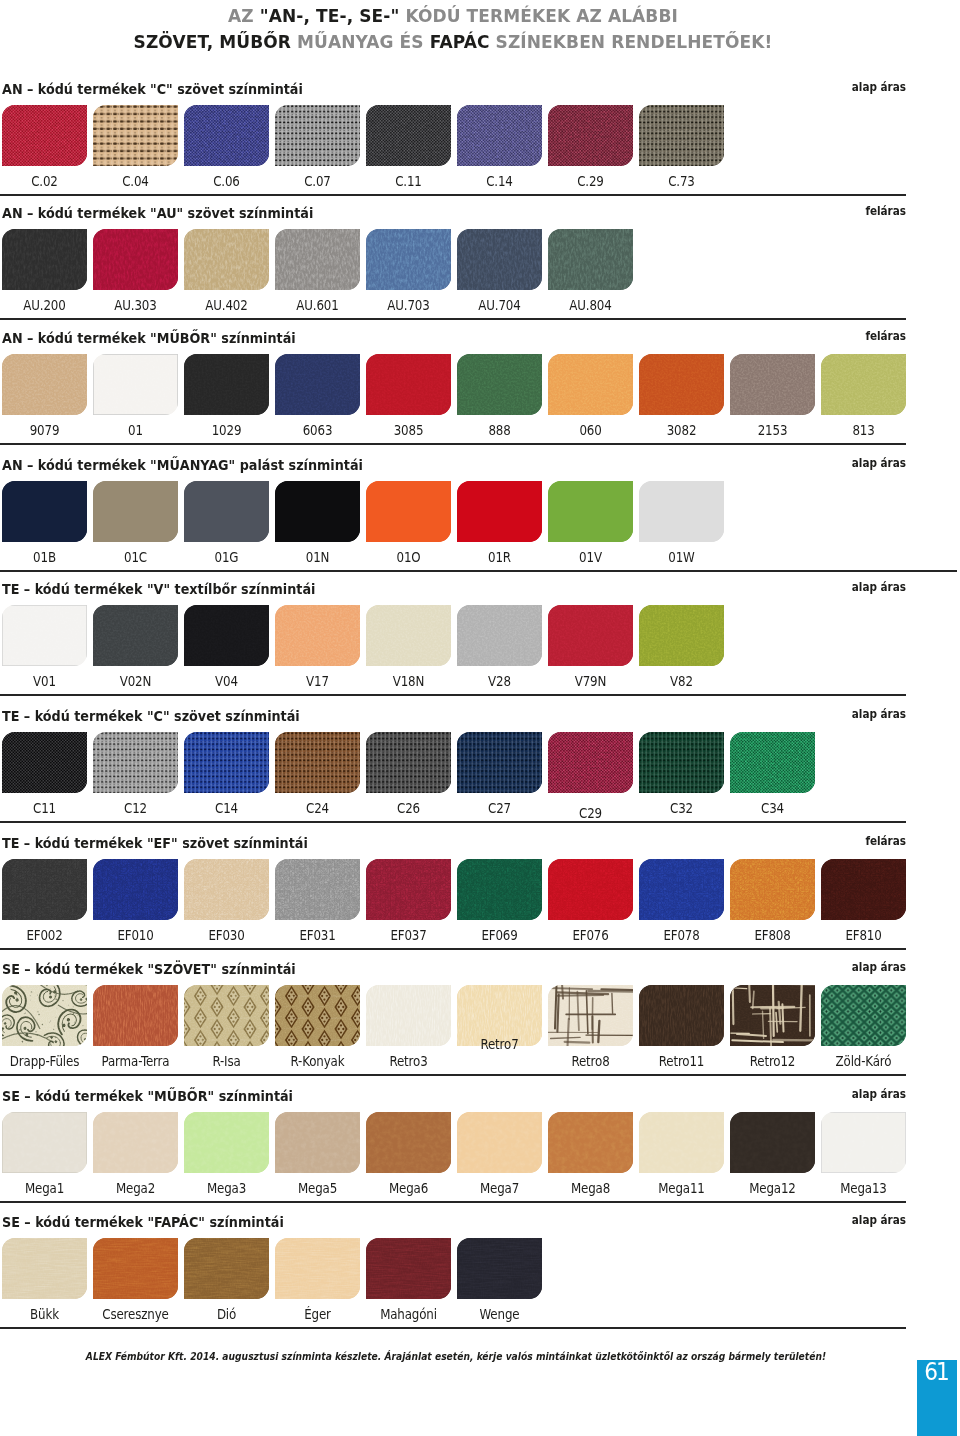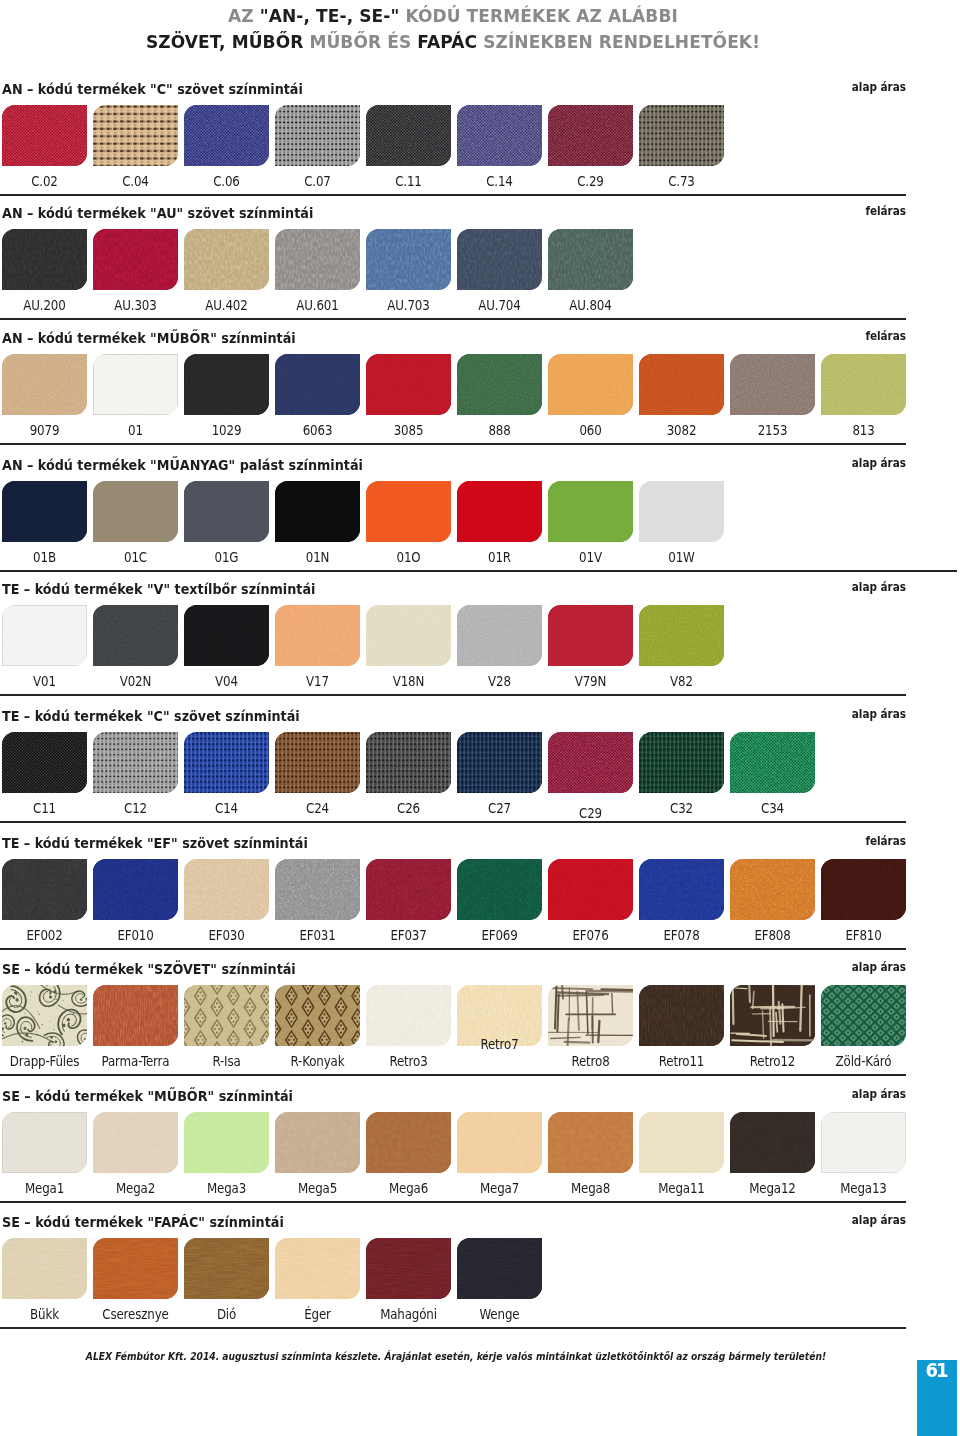--- a/index.html
+++ b/index.html
@@ -11,29 +11,29 @@
 .k{color:#1d1d1b}
 .rule{position:absolute;left:0;height:1.5px;background:#252525;}
 .sec,.swrow{position:static;}
 .stitle{position:absolute;left:2px;font-weight:bold;font-size:14.2px;font-family:"DejaVu Sans Condensed","DejaVu Sans",sans-serif;color:#1d1d1b;white-space:nowrap;}
 .price{position:absolute;left:0;width:906px;text-align:right;font-weight:bold;font-size:11.6px;font-family:"DejaVu Sans Condensed","DejaVu Sans",sans-serif;color:#1d1d1b;white-space:nowrap;}
 .sw{position:absolute;height:61px;width:85px;border-radius:13px 0 13px 0;overflow:hidden;}
 .sw svg{display:block;width:85px;height:61px;}
 .lab{position:absolute;font-size:13.2px;letter-spacing:-0.15px;font-family:"DejaVu Sans Condensed","DejaVu Sans",sans-serif;color:#1d1d1b;text-align:center;white-space:nowrap;width:85px;}
 #foot1{position:absolute;left:0;width:912px;text-align:center;font-style:italic;font-weight:bold;font-size:10.2px;font-family:"DejaVu Sans Condensed","DejaVu Sans",sans-serif;color:#1d1d1b;}
 #foot2{position:absolute;left:0;width:927px;text-align:center;font-style:italic;font-size:11.7px;font-family:"DejaVu Sans Condensed","DejaVu Sans",sans-serif;color:#6f6f6f;}
-#pageno{position:absolute;background:#0d9ad3;color:#fff;font-weight:bold;font-size:20px;font-family:"DejaVu Sans Condensed","DejaVu Sans",sans-serif;text-align:center;line-height:1;letter-spacing:-2.2px;text-indent:-2.2px;}
+#pageno{position:absolute;background:#0d9ad3;color:#fff;font-weight:normal;font-size:24px;font-family:"DejaVu Sans Condensed","DejaVu Sans",sans-serif;text-align:center;line-height:1;letter-spacing:-2.2px;text-indent:-2.2px;}
 </style>
 </head>
 <body>
 
 <div class="page">
 <div id="hdr">
 <div class="ln"><span class="g">AZ </span><span class="k">"AN-, TE-, SE-"</span><span class="g"> KÓDÚ TERMÉKEK AZ ALÁBBI</span></div>
-<div class="ln"><span class="k">SZÖVET, MŰBŐR </span><span class="g">MŰBŐR ÉS </span><span class="k">FAPÁC </span><span class="g">SZÍNEKBEN RENDELHETŐEK!</span></div>
+<div class="ln"><span class="k">SZÖVET, MŰBŐR </span><span class="g">MŰANYAG ÉS </span><span class="k">FAPÁC </span><span class="g">SZÍNEKBEN RENDELHETŐEK!</span></div>
 </div>
 <section class="sec">
 <div class="stitle" style="top:80.7px">AN – kódú termékek "C" szövet színmintái</div>
 <div class="price" style="top:80.1px">alap áras</div>
 <div class="swrow">
 <div class="sw" title="C.02" style="left:2px;top:105.3px;background:#b3122a">
           <svg viewBox="0 0 85 61" xmlns="http://www.w3.org/2000/svg">
             <defs>
               <pattern id="p1" width="3.00" height="3.00" patternUnits="userSpaceOnUse">
                 <rect width="3.00" height="3.00" fill="#b3122a"></rect>

